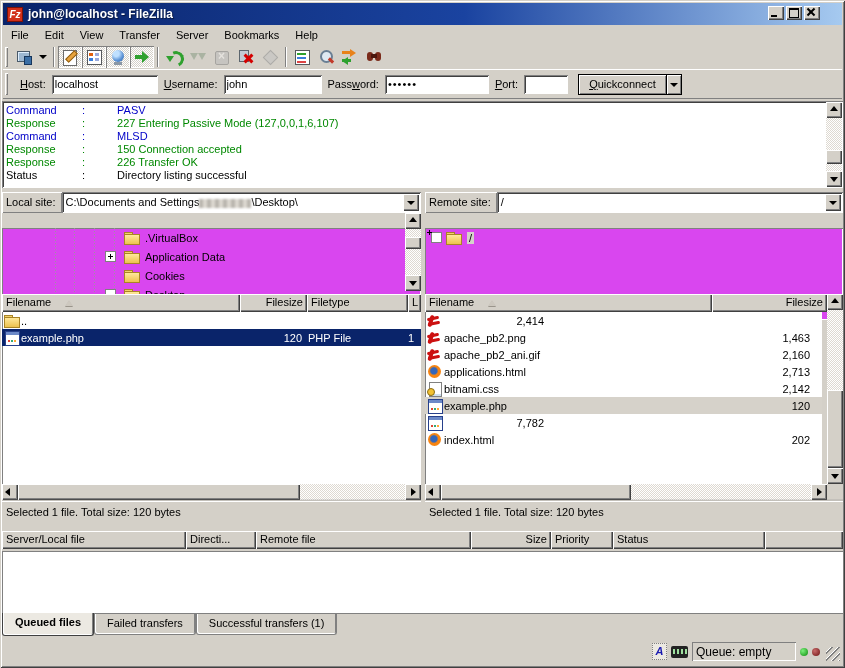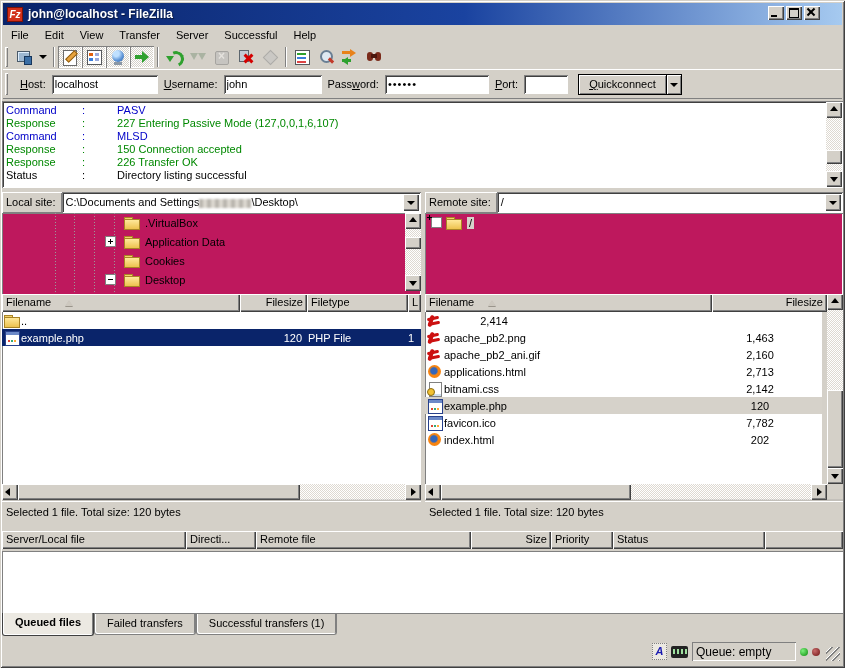--- a/index.html
+++ b/index.html
@@ -146,21 +146,21 @@
   .site-label { height:21px; padding:4px 6px 0 4px; background:#D4D0C8; box-shadow: inset 1px 1px #fff, inset -1px -1px #808080; flex:none; }
   .combo { flex:1; height:21px; background:#fff; position:relative;
     box-shadow: inset 1px 1px #808080, inset -1px -1px #fff, inset 2px 2px #404040; padding:4px 20px 0 4px; white-space:nowrap; overflow:hidden; }
   .combo-arrow { position:absolute; right:2px; top:2px; width:16px; height:17px; background:#D4D0C8;
     box-shadow: inset 1px 1px #fff, inset -1px -1px #404040, inset -2px -2px #808080; }
   .combo-arrow::after { content:""; position:absolute; left:4px; top:7px; border:4px solid transparent; border-top:4px solid #000; }
   .redacted { display:inline-block; width:52px; height:9px; vertical-align:middle;
     background:repeating-linear-gradient(90deg,#b9b5ae 0 4px,#dcd8d0 4px 8px); filter:blur(1.2px); }
 
   
-  .tree { position:absolute; top:213px; height:92px; background:#be185d; overflow:hidden;
+  .tree { position:absolute; top:228px; height:92px; background:#d946ef; overflow:hidden;
     box-shadow: inset 1px 1px #808080, inset -1px -1px #fff; }
   .tree.left { left:2px; width:419px; padding-right:16px; }
   .tree.right { left:425px; width:418px; }
   .tree.left .tree-guides { content:""; position:absolute; left:0; top:0; width:100%; height:100%;
     background-image:repeating-linear-gradient(#9a9a9a 0 1px,transparent 1px 3px),repeating-linear-gradient(#9a9a9a 0 1px,transparent 1px 3px),repeating-linear-gradient(#9a9a9a 0 1px,transparent 1px 3px),repeating-linear-gradient(#9a9a9a 0 1px,transparent 1px 3px);
     background-size:1px 100%,1px 100%,1px 100%,1px 100%; background-position:53px 0,72px 0,92px 0,112px 0; background-repeat:no-repeat; }
   .tree-row { position:relative; height:19px; display:flex; align-items:center; }
   .tree.left .tree-row { padding-left:122px; }
   .expander { position:absolute; width:11px; height:11px; background:#fff; border:1px solid #808080; }
   .tree.left .expander { left:103px; top:4px; }
@@ -199,21 +199,21 @@
   .sort-asc { display:inline-block; width:0; height:0; margin-left:14px; border:4px solid transparent;
     border-bottom:6px solid #cdc8bf; filter:drop-shadow(0 1px 0 #9a958c); }
   .list-body { position:absolute; top:312px; height:172px; background:#fff; overflow:hidden;
     box-shadow: inset 1px 0 #808080, inset -1px 0 #fff; }
   .list-body.left { left:2px; width:419px; } .list-body.right { left:425px; width:397px; }
   .frow { height:17px; display:flex; align-items:center; padding:0 2px; white-space:nowrap; }
   .frow .fname { flex:none; overflow:hidden; }
   .frow .fsize { text-align:right; padding-right:6px; flex:none; }
   .frow .ftype { flex:none; }
   .list-body.left .fname { width:222px; } .list-body.left .fsize { width:65px; } .list-body.left .ftype { width:100px; }
-  .list-body.right .fname { width:266px; } .list-body.right .fsize { width:106px;text-align:center; }
+  .list-body.right .fname { width:266px; } .list-body.right .fsize { width:106px; }
   .frow[data-selected="true"].focused { background:#0A246A; color:#fff; }
   .frow[data-selected="true"].unfocused { background:#D6D2CA; }
 
   
   .hs-left { left:2px; top:484px; width:419px; } .hs-right { left:425px; top:484px; width:402px; }
   .vs-right { left:827px; top:294px; height:190px; }
   .panel-status { position:absolute; top:501px; height:21px; padding:4px 4px 0 4px; border-top:1px solid #fff;
     box-shadow:0 -2px 0 #80808033; }
   .panel-status.left { left:2px; width:419px; } .panel-status.right { left:425px; width:418px; }
 
@@ -261,21 +261,21 @@
       <span class="winbtn glyph-close"></span>
     </span>
   </div>
 
   <div class="menubar">
     <span class="menu-item">File</span>
     <span class="menu-item">Edit</span>
     <span class="menu-item">View</span>
     <span class="menu-item">Transfer</span>
     <span class="menu-item">Server</span>
-    <span class="menu-item">Successful</span>
+    <span class="menu-item">Bookmarks</span>
     <span class="menu-item">Help</span>
   </div>
 
   <div class="toolbar">
     <span class="tb-handle"></span>
     <span class="tbtn">
         <span class="ticon" data-icon="site-manager"></span>
       </span>
     <span class="tbtn dd">
         <span class="ticon" data-icon="dropdown-arrow"></span>
@@ -490,21 +490,20 @@
       <span class="fname">bitnami.css</span>
         <span class="fsize">2,142</span>
     </div>
     <div class="frow unfocused" data-selected="true">
       <span class="ficon" data-icon="php"></span>
       <span class="fname">example.php</span>
         <span class="fsize">120</span>
     </div>
     <div class="frow unfocused" data-selected="false">
       <span class="ficon" data-icon="ico"></span>
-      <span class="fname">favicon.ico</span>
         <span class="fsize">7,782</span>
     </div>
     <div class="frow unfocused" data-selected="false">
       <span class="ficon" data-icon="firefox"></span>
       <span class="fname">index.html</span>
         <span class="fsize">202</span>
     </div>
   </div>
   <div class="vscroll vs-right">
     <span class="sb-btn sb-up" style="left:0;top:0;"></span>

